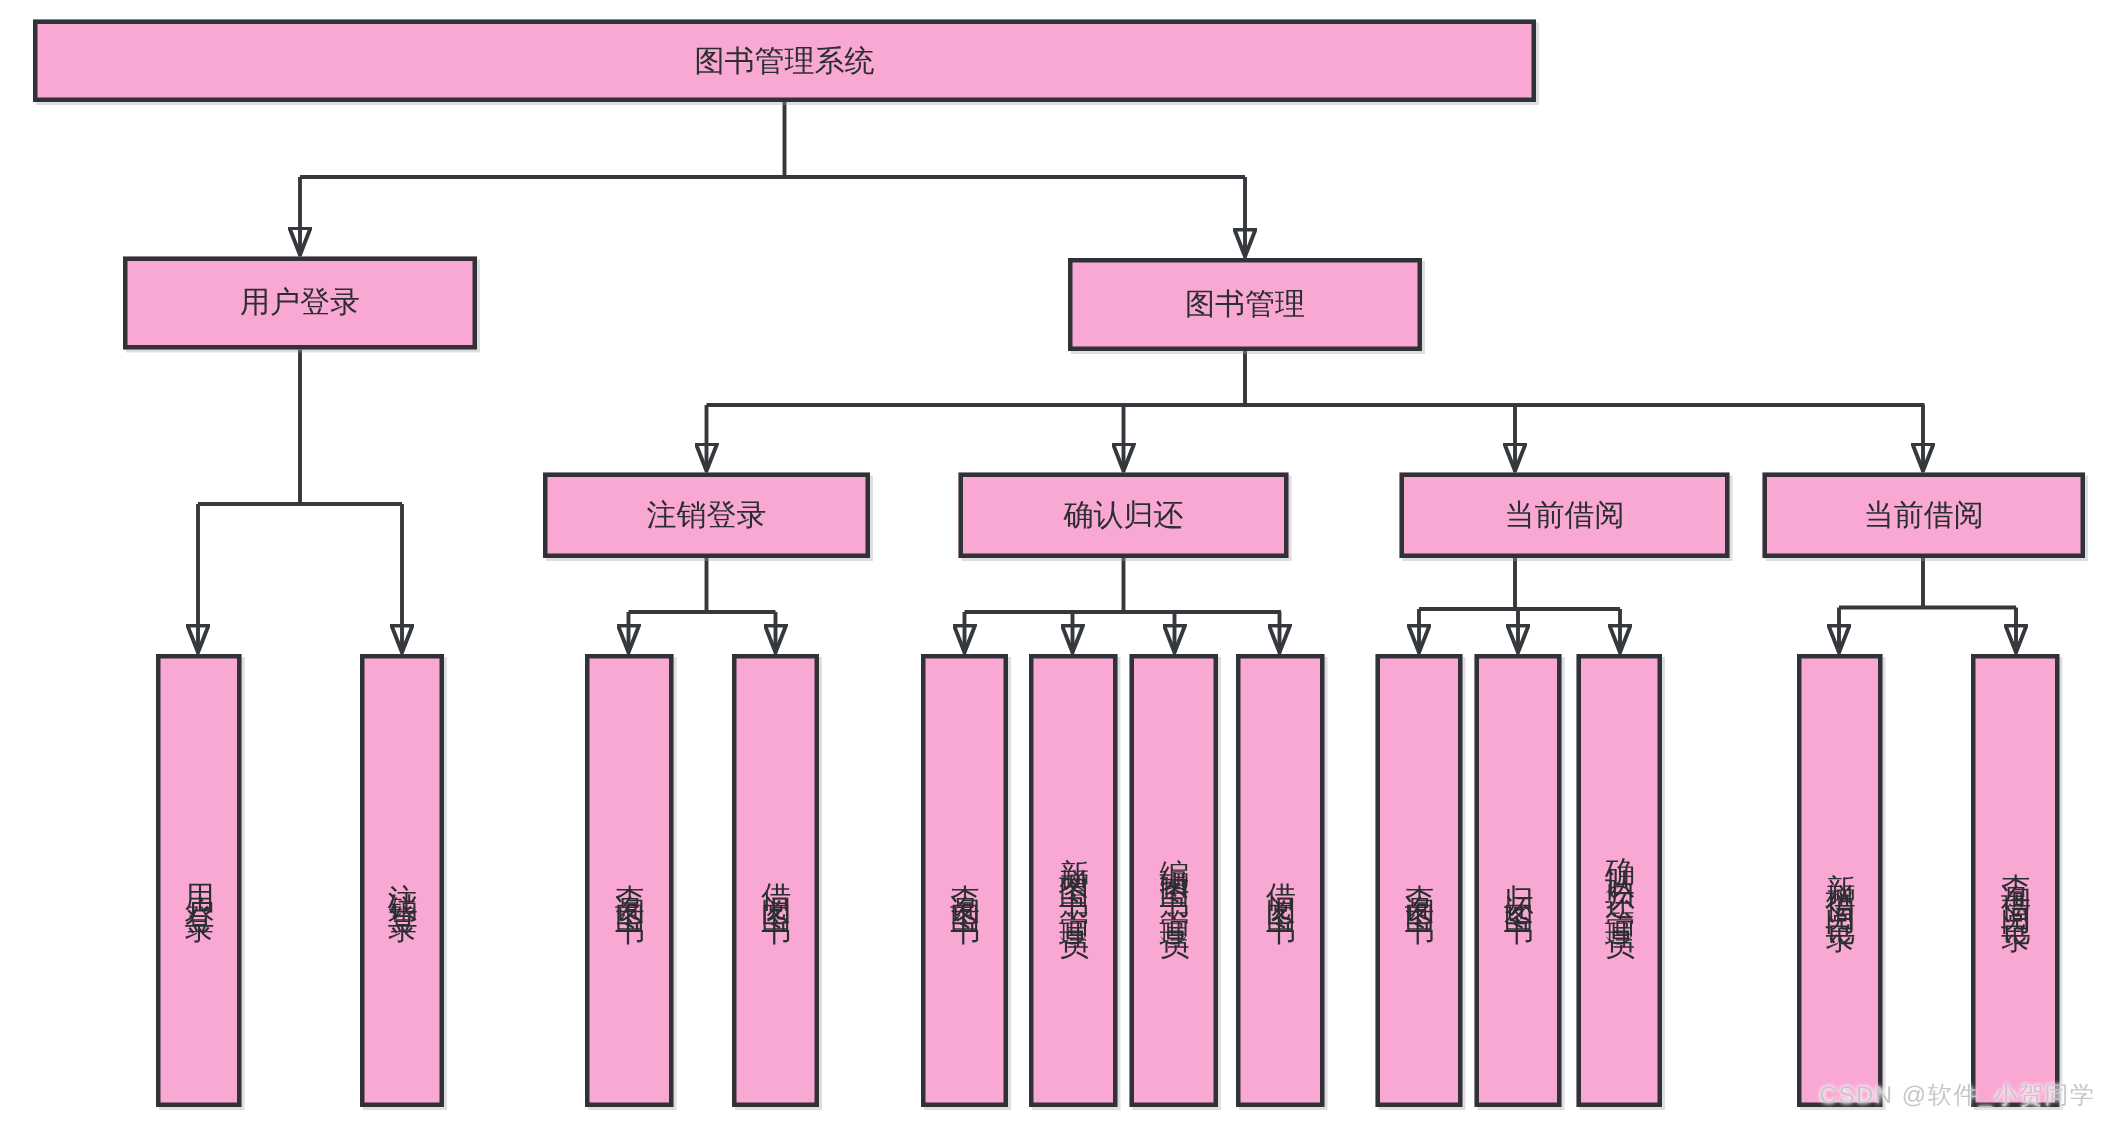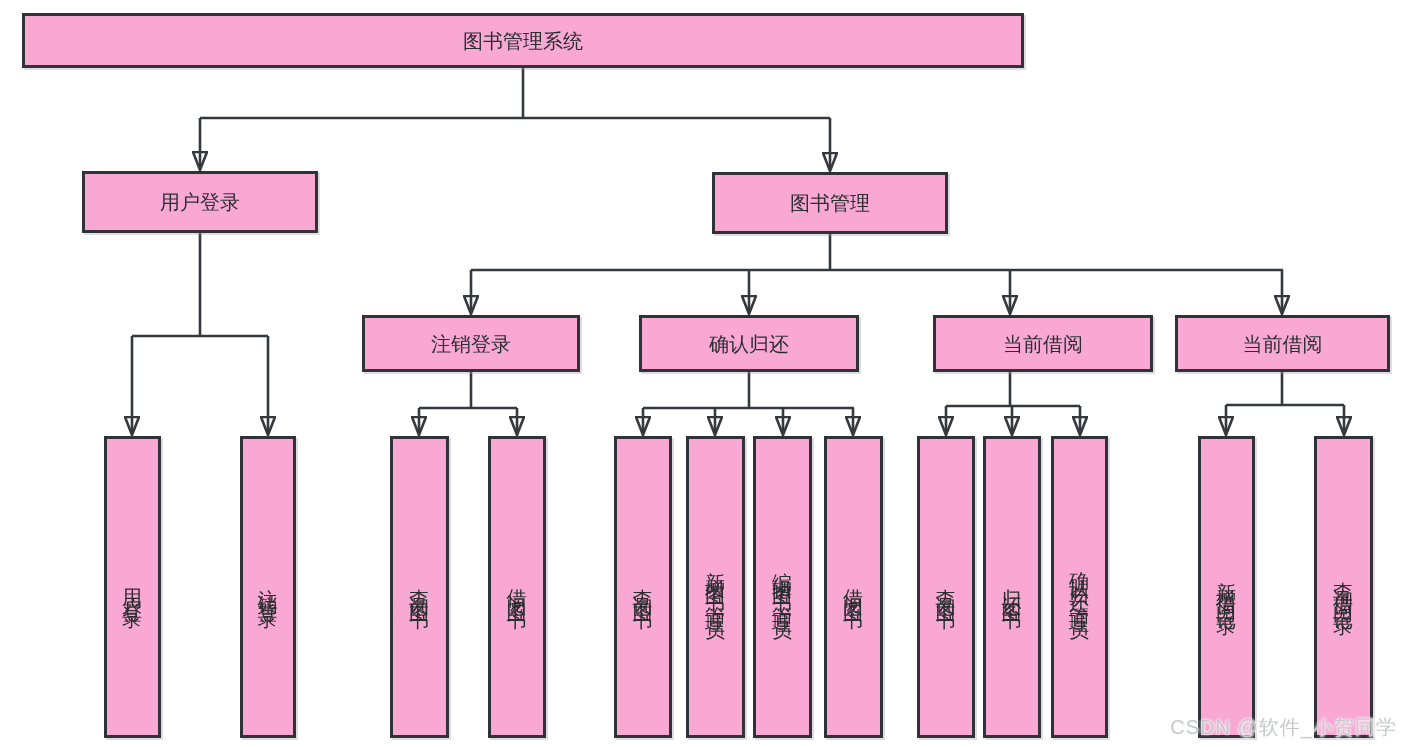--- a/index.html
+++ b/index.html
@@ -53,21 +53,21 @@
   .lf8 { left:824px;  width:59px; }
   .lf9 { left:917px;  width:58px; }
   .lf10{ left:983px;  width:58px; }
   .lf11{ left:1051px; width:57px; }
   .lf12{ left:1198px; width:57px; }
   .lf13{ left:1314px; width:59px; }
 
   .watermark {
     position:absolute;
     right:8px; bottom:6px;
-    font-size:20px;
+    font-size:16px;
     color:#c6c7cb;
     letter-spacing:1px;
     text-shadow:0 0 3px #ffffff, 0 0 3px #ffffff;
     z-index:10;
     white-space:nowrap;
   }
 </style>
 </head>
 <body>
 

